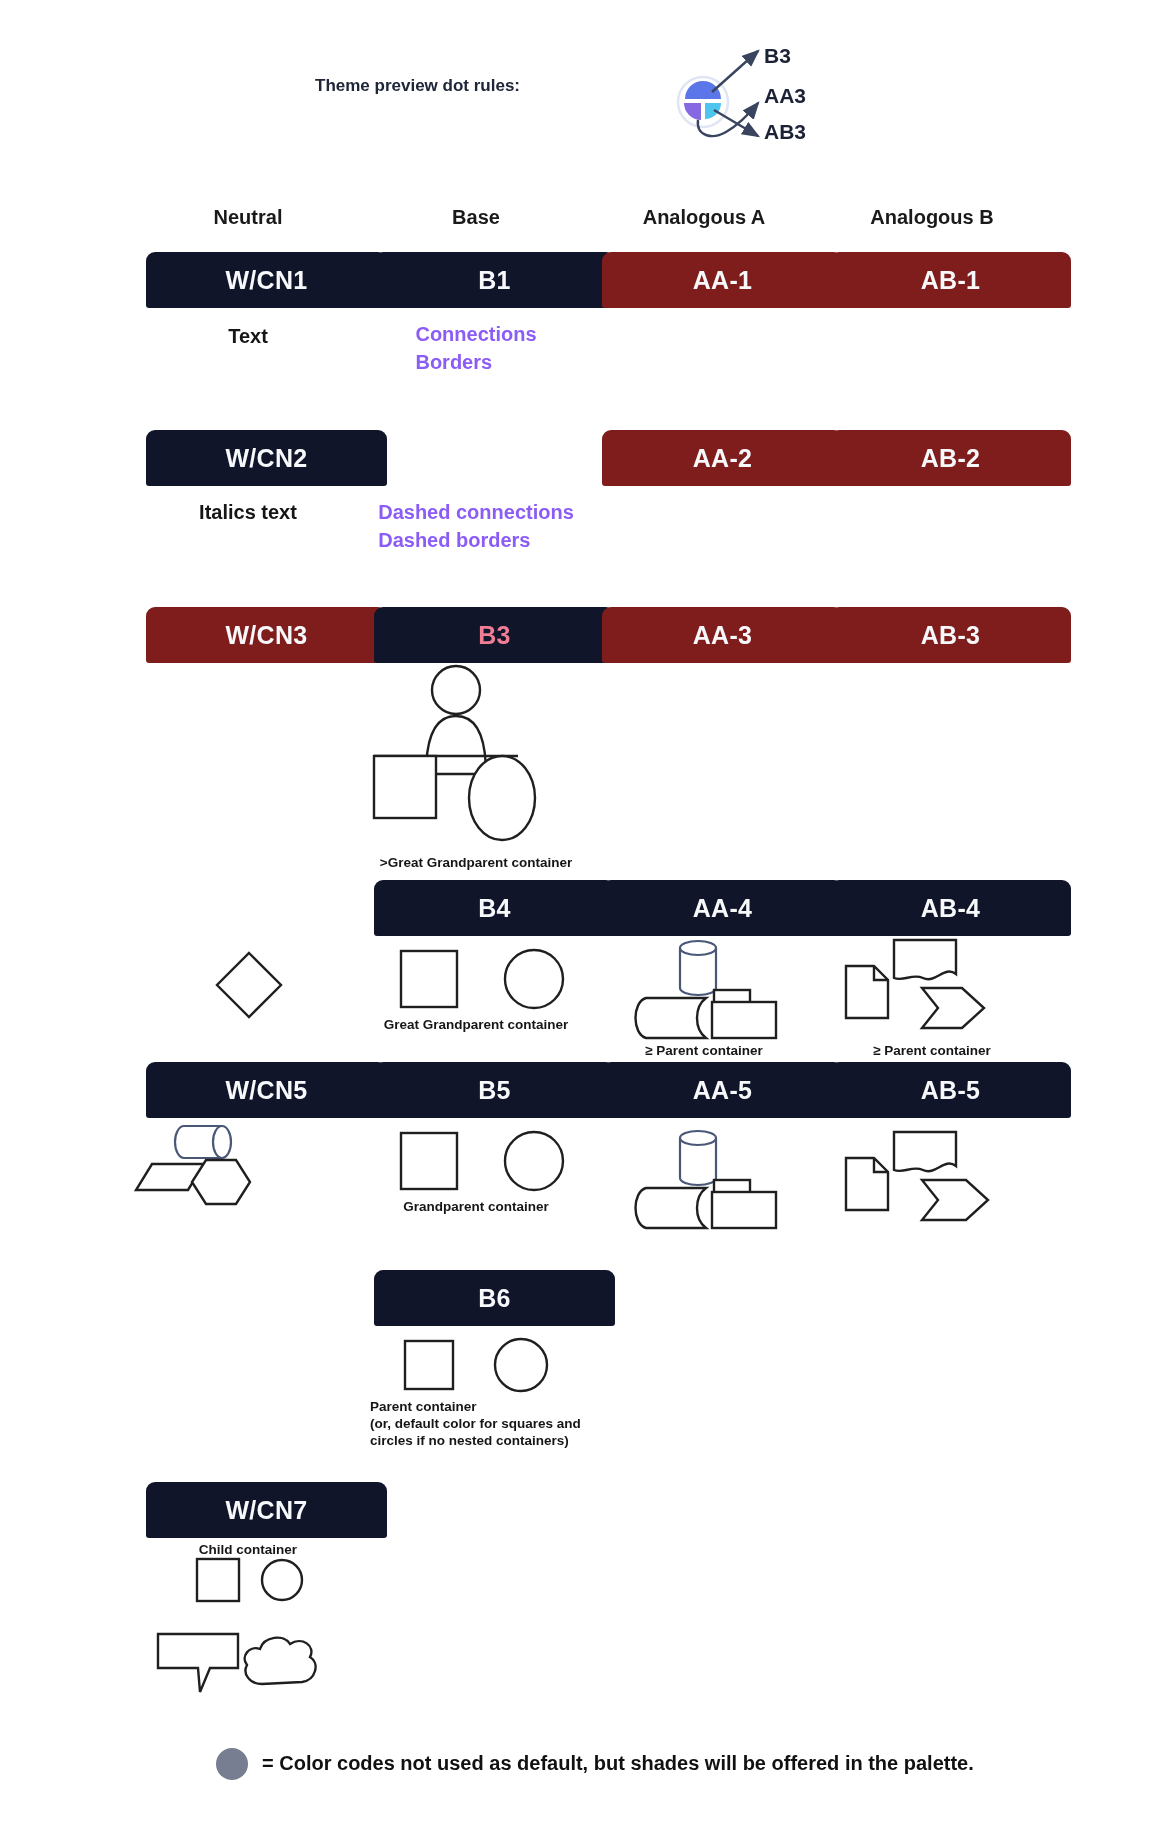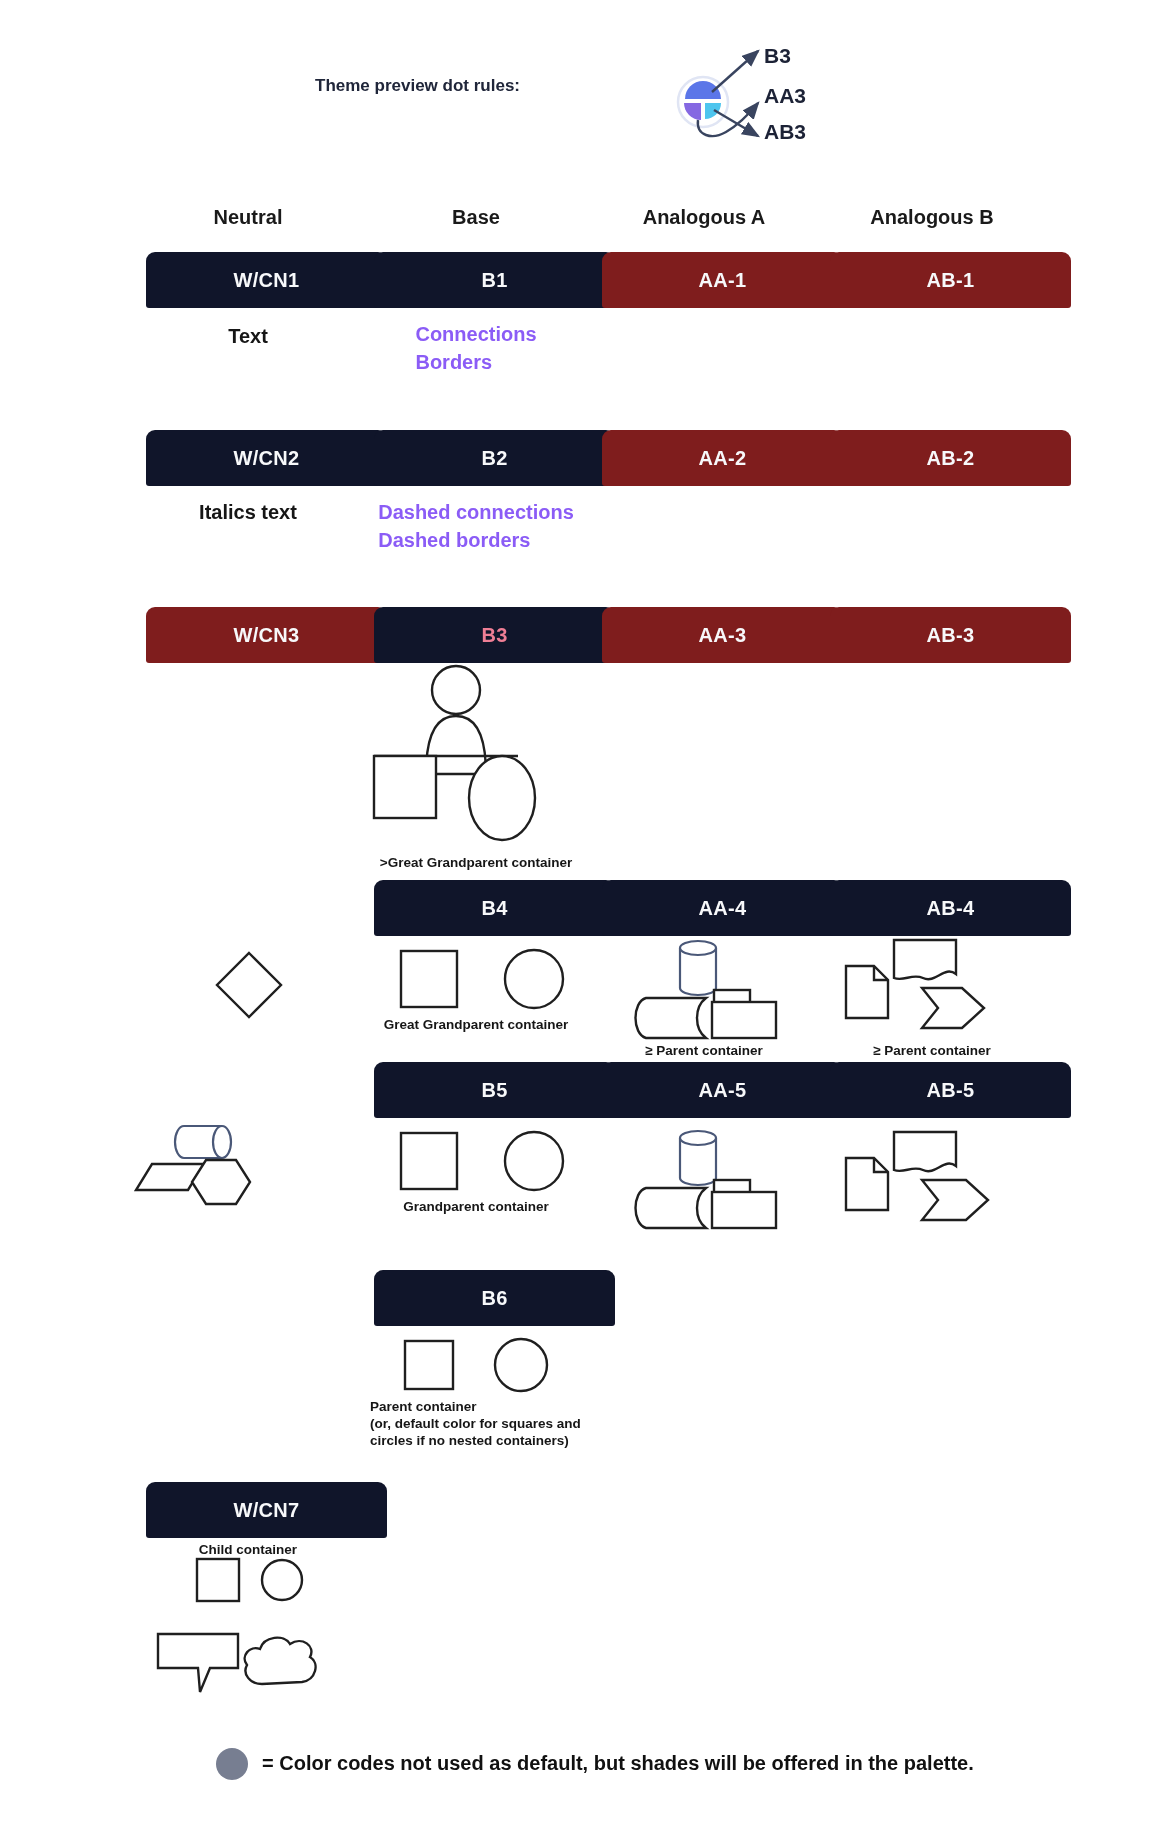--- a/index.html
+++ b/index.html
@@ -3,21 +3,21 @@
 <meta charset="utf-8">
 <style>
   html,body{margin:0;padding:0;background:#fff;}
   .canvas{position:relative;width:1164px;height:1822px;background:#ffffff;
           font-family:"Liberation Sans","DejaVu Sans",sans-serif;overflow:hidden;}
   
   .col0{left:146px}.col1{left:374px}.col2{left:602px}.col3{left:830px}
   
   .swatch{position:absolute;width:241px;height:56px;border-radius:9px 9px 3px 3px;
           display:flex;align-items:center;justify-content:center;
-          font-size:20px;font-weight:700;color:#f7f8fa;letter-spacing:.3px;}
+          font-size:25px;font-weight:700;color:#f7f8fa;letter-spacing:.3px;}
   .swatch.dark{background:#10152a;}
   .swatch.gray{background:#7f1d1d;}
   .swatch .pink{color:#ef7e95;}
   .r0{top:252px}.r1{top:430px}.r2{top:607px}.r3{top:880px}.r4{top:1062px}.r5{top:1270px}.r6{top:1482px}
   
   .colhead{position:absolute;top:206px;width:204px;text-align:center;
            font-size:20px;font-weight:700;color:#1a1a1a;}
   
   .cap{position:absolute;font-weight:700;color:#161616;}
   .cap.big{font-size:20px;line-height:28px;}
@@ -80,23 +80,20 @@
   <div class="capblock col1" style="top:320px">
     <div class="inner">
       <div>Connections</div>
       <div>Borders</div>
     </div>
   </div>
 
   <div class="swatch dark r1 col0">
       <span>W/CN2</span>
     </div>
-  <div class="swatch dark r1 col1">
-      <span>B2</span>
-    </div>
   <div class="swatch gray r1 col2">
       <span>AA-2</span>
     </div>
   <div class="swatch gray r1 col3">
       <span>AB-2</span>
     </div>
 
   <div class="cap big centered col0" style="top:498px">Italics text</div>
   <div class="capblock col1" style="top:498px">
     <div class="inner">
@@ -157,20 +154,23 @@
   <div class="cap small centered col2" style="top:1042px">≥  Parent container</div>
 
   <svg class="shape" style="left:838px;top:934px" width="160" height="102" viewBox="0 0 160 102">
     <path d="M8,32 L36,32 L50,46 L50,84 L8,84 Z" fill="#fff" stroke="#1f1f1f" stroke-width="2.4"></path>
     <path d="M36,32 L36,46 L50,46" fill="none" stroke="#1f1f1f" stroke-width="2.4"></path>
     <path d="M56,6 H118 V40 C106,31 98,50 85,44 C74,39 66,48 56,44 Z" fill="#fff" stroke="#1f1f1f" stroke-width="2.4"></path>
     <path d="M84,54 L124,54 L146,74 L124,94 L84,94 L100,74 Z" fill="#fff" stroke="#1f1f1f" stroke-width="2.4"></path>
   </svg>
   <div class="cap small centered col3" style="top:1042px">≥ Parent container</div>
 
+  <div class="swatch dark r4 col0">
+      <span>W/CN5</span>
+    </div>
   <div class="swatch dark r4 col1">
       <span>B5</span>
     </div>
   <div class="swatch dark r4 col2">
       <span>AA-5</span>
     </div>
   <div class="swatch dark r4 col3">
       <span>AB-5</span>
     </div>
 

